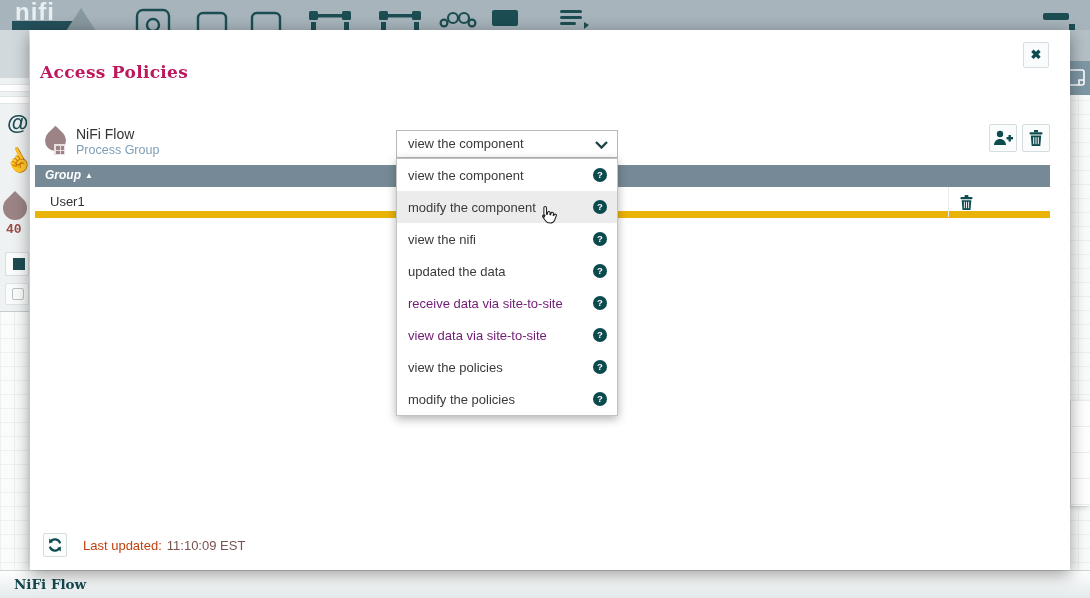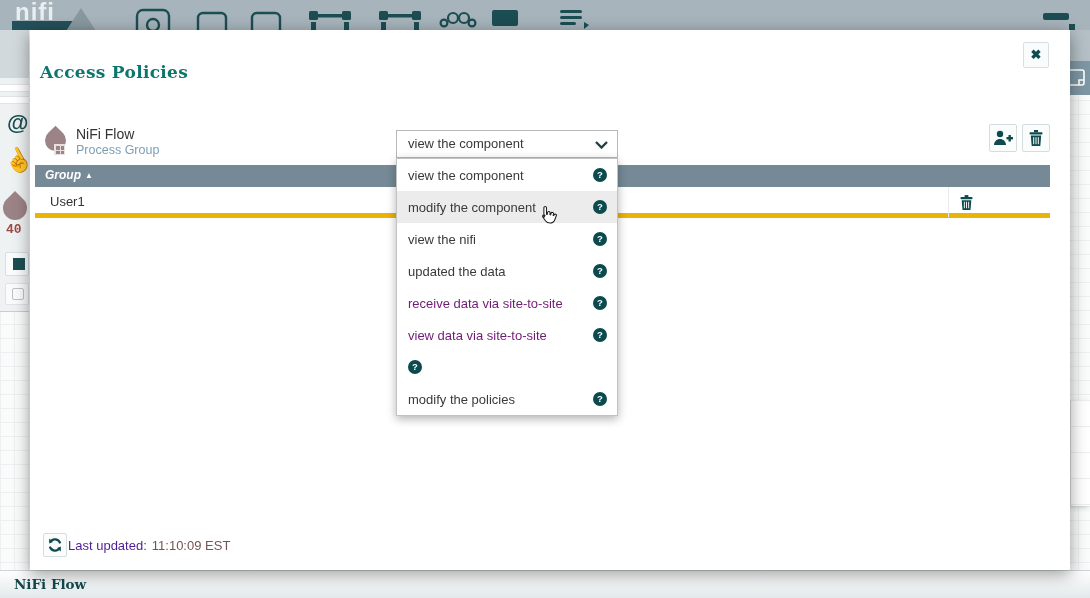--- a/index.html
+++ b/index.html
@@ -44,46 +44,46 @@
 
   
   .bottom-bar { position:absolute; left:0; top:570px; width:1090px; height:28px;
     background:linear-gradient(#fefefe,#e3e9eb); border-top:1px solid #ccd4d7; }
   .bottom-bar .crumb { position:absolute; left:14px; top:5px; font-family:"DejaVu Serif","Liberation Serif",serif; font-size:13.5px; font-weight:bold; color:#13484d; }
 
   
   .dialog { position:absolute; left:30px; top:30px; width:1040px; height:540px; background:#ffffff; box-shadow:0 4px 16px rgba(0,0,0,.4); }
   .close-btn { position:absolute; left:993px; top:12px; width:26px; height:26px; background:#fafbfc; border:1px solid #d8dfe2; border-radius:2px;
     color:#0d4b4f; font-size:13px; font-weight:bold; text-align:center; line-height:24px; cursor:pointer; }
-  .dlg-title { position:absolute; left:10px; top:32px; font-family:"DejaVu Serif","Liberation Serif",serif; font-size:17px; font-weight:bold; color:#0f766e; letter-spacing:.3px; }
+  .dlg-title { position:absolute; left:10px; top:32px; font-family:"DejaVu Serif","Liberation Serif",serif; font-size:17px; font-weight:bold; color:#be185d; letter-spacing:.3px; }
 
   .comp-drop { position:absolute; left:15px; top:100px; width:21px; height:21px; background:#9c8486; border-radius:0 50% 50% 50%; transform:rotate(45deg); }
   .comp-grid { position:absolute; left:24px; top:114px; width:11px; height:11px;
     background-image:linear-gradient(#e8e0e0 1.5px,transparent 1.5px),linear-gradient(90deg,#e8e0e0 1.5px,transparent 1.5px);
     background-size:5px 5px; background-color:#9c8486; border:1.5px solid #e8e0e0; }
   .comp-name { position:absolute; left:46px; top:96px; font-size:14px; color:#333; font-weight:500; }
   .comp-type { position:absolute; left:46px; top:113px; font-size:12.5px; color:#7d9fb6; }
 
   .sq-btn { position:absolute; width:28px; height:28px; background:#fbfdfd; border:1px solid #d4dcdf; border-radius:2px; cursor:pointer; }
   .sq-btn svg { position:absolute; left:50%; top:50%; transform:translate(-50%,-50%); }
   .add-user-btn { left:959px; top:94px; }
   .del-policy-btn { left:992px; top:94px; }
 
   .tbl-header { position:absolute; left:5px; top:135px; width:1015px; height:22px; background:#758a96; color:#fff; }
   .tbl-header .col { position:absolute; left:10px; top:3px; font-size:12px; font-weight:bold; font-style:italic; }
   .tbl-header .sort { font-size:8px; font-style:normal; margin-left:4px; vertical-align:1px; }
-  .tbl-row { position:absolute; left:5px; top:157px; width:1015px; height:31px; border-bottom:5px solid #eab308; background:#fff; }
+  .tbl-row { position:absolute; left:5px; top:157px; width:1015px; height:31px; border-bottom:7px solid #eab308; background:#fff; }
   .tbl-row .cell-user { position:absolute; left:15px; top:0; line-height:30px; font-size:13px; color:#333; }
   .tbl-row .vdiv { position:absolute; left:913px; top:0; width:1px; height:30px; background:#e9eced; }
   .tbl-row .row-del { position:absolute; left:925px; top:8px; width:14px; height:15px; cursor:pointer; }
 
   .footer { position:absolute; left:13px; top:503px; height:24px; display:flex; align-items:center; }
   .refresh-btn { width:24px; height:24px; background:#fbfdfd; border:1px solid #d6dde0; border-radius:2px; position:relative; cursor:pointer; }
   .refresh-btn svg { position:absolute; left:3px; top:3px; }
-  .upd-label { margin-left:1px; font-size:13px; color:#4c1d95; }
+  .upd-label { margin-left:16px; font-size:13px; color:#c2410c; }
   .upd-value { margin-left:5px; font-size:13px; color:#775351; }
 
   
   .combo { position:absolute; left:396px; top:130px; width:222px; height:28px; background:#fff; border:1px solid #b5b9ba; z-index:40; cursor:pointer; }
   .combo .sel { position:absolute; left:11px; top:0; line-height:26px; font-size:13px; color:#3a3a3a; }
   .combo svg { position:absolute; right:9px; top:10px; }
   .listbox { position:absolute; left:396px; top:158px; width:222px; background:#fff; border:1px solid #bfc3c4; box-shadow:0 3px 9px rgba(0,0,0,.3); z-index:41; }
   .opt { height:32px; display:flex; align-items:center; padding:0 10px 0 11px; cursor:pointer; }
   .opt .lbl { flex:1; font-size:13px; color:#3a3a3a; }
   .opt.hovered { background:#ececec; }
@@ -282,20 +282,21 @@
   </div>
   <div class="opt disabled">
     <span class="lbl">receive data via site-to-site</span>
     <span class="help">?</span>
   </div>
   <div class="opt disabled">
     <span class="lbl">view data via site-to-site</span>
     <span class="help">?</span>
   </div>
   <div class="opt">
+    <span class="lbl">view the policies</span>
     <span class="help">?</span>
   </div>
   <div class="opt">
     <span class="lbl">modify the policies</span>
     <span class="help">?</span>
   </div>
 </div>
 
 <span class="cursor">
   <svg width="21" height="25" viewBox="0 0 24 28">

